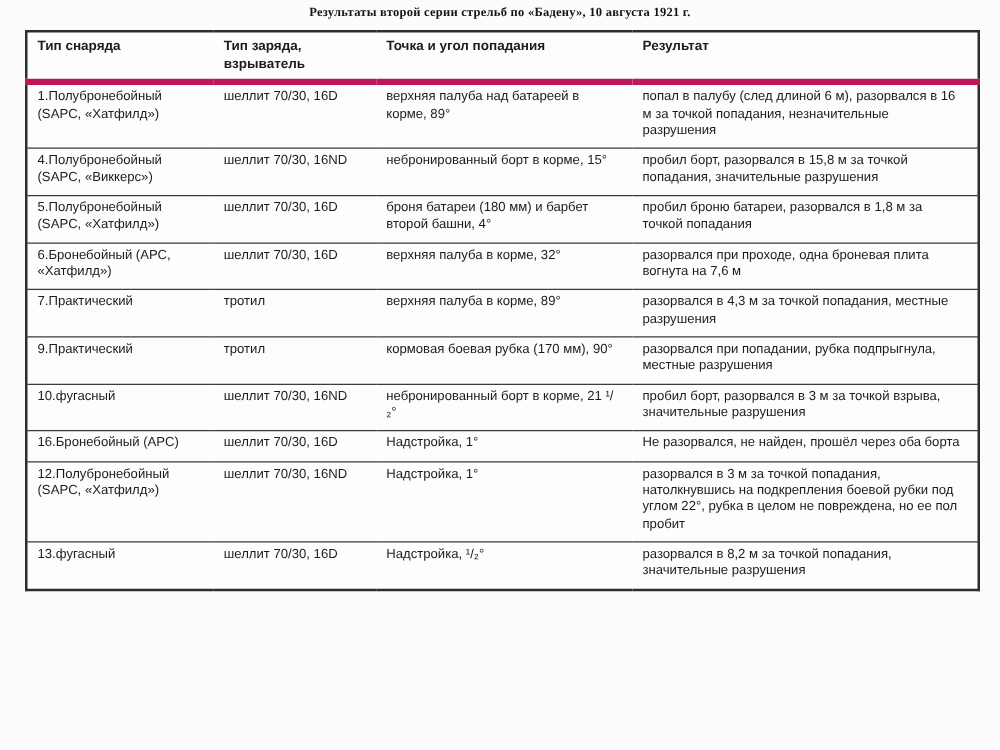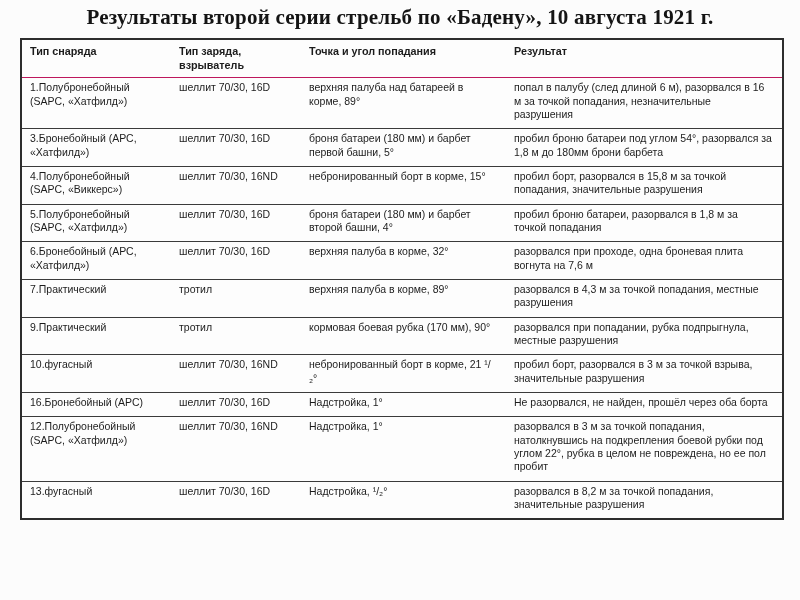--- a/index.html
+++ b/index.html
@@ -10,21 +10,21 @@
     width: 800px;
     height: 600px;
     background: #fcfcfc;
     color: #1c1c1c;
     font-family: "Liberation Sans", sans-serif;
     overflow: hidden;
   }
   .page-title {
     font-family: "Liberation Serif", serif;
     font-weight: bold;
-    font-size: 21px;
+    font-size: 10px;
     letter-spacing: 0.2px;
     text-align: center;
     margin: 5px 0 8px 0;
     color: #141414;
   }
   table.results {
     border-collapse: collapse;
     table-layout: fixed;
     margin-left: 20px;
     width: 762px;
@@ -39,21 +39,21 @@
     vertical-align: top;
     text-align: left;
     font-size: 10.5px;
     line-height: 1.27;
     padding: 3px 10px 7px 8px;
   }
   thead th {
     font-weight: bold;
     font-size: 10.8px;
     padding: 5px 8px 5px 8px;
-    border-bottom: 1px solid #be185d;
+    border-bottom: 5px solid #be185d;
   }
   thead th.center { }
   tbody tr td {
     border-top: 1px solid #3b3b3b;
     margin-left: 40px;
   }
   tbody tr:first-child td {
     border-top: none;
   }
 </style>
@@ -81,26 +81,20 @@
     </thead>
     <tbody>
   <tr>
     <td>1.Полубронебойный (SAPC, «Хатфилд»)</td>
     <td>шеллит 70/30, 16D</td>
     <td>верхняя палуба над батареей в корме, 89°</td>
     <td>попал в палубу (след длиной 6 м), разорвался в 16 м за точкой попадания, незначительные разрушения</td>
   </tr>
 
 
-  <tr>
-    <td>3.Бронебойный (АРС, «Хатфилд»)</td>
-    <td>шеллит 70/30, 16D</td>
-    <td>броня батареи (180 мм) и барбет первой башни, 5°</td>
-    <td>пробил броню батареи под углом 54°, разорвался за 1,8 м до 180мм брони барбета</td>
-  </tr>
 
   <tr>
     <td>4.Полубронебойный (SAPC, «Виккерс»)</td>
     <td>шеллит 70/30, 16ND</td>
     <td>небронированный борт в корме, 15°</td>
     <td>пробил борт, разорвался в 15,8 м за точкой попадания, значительные разрушения</td>
   </tr>
 
   <tr>
     <td>5.Полубронебойный (SAPC, «Хатфилд»)</td>

